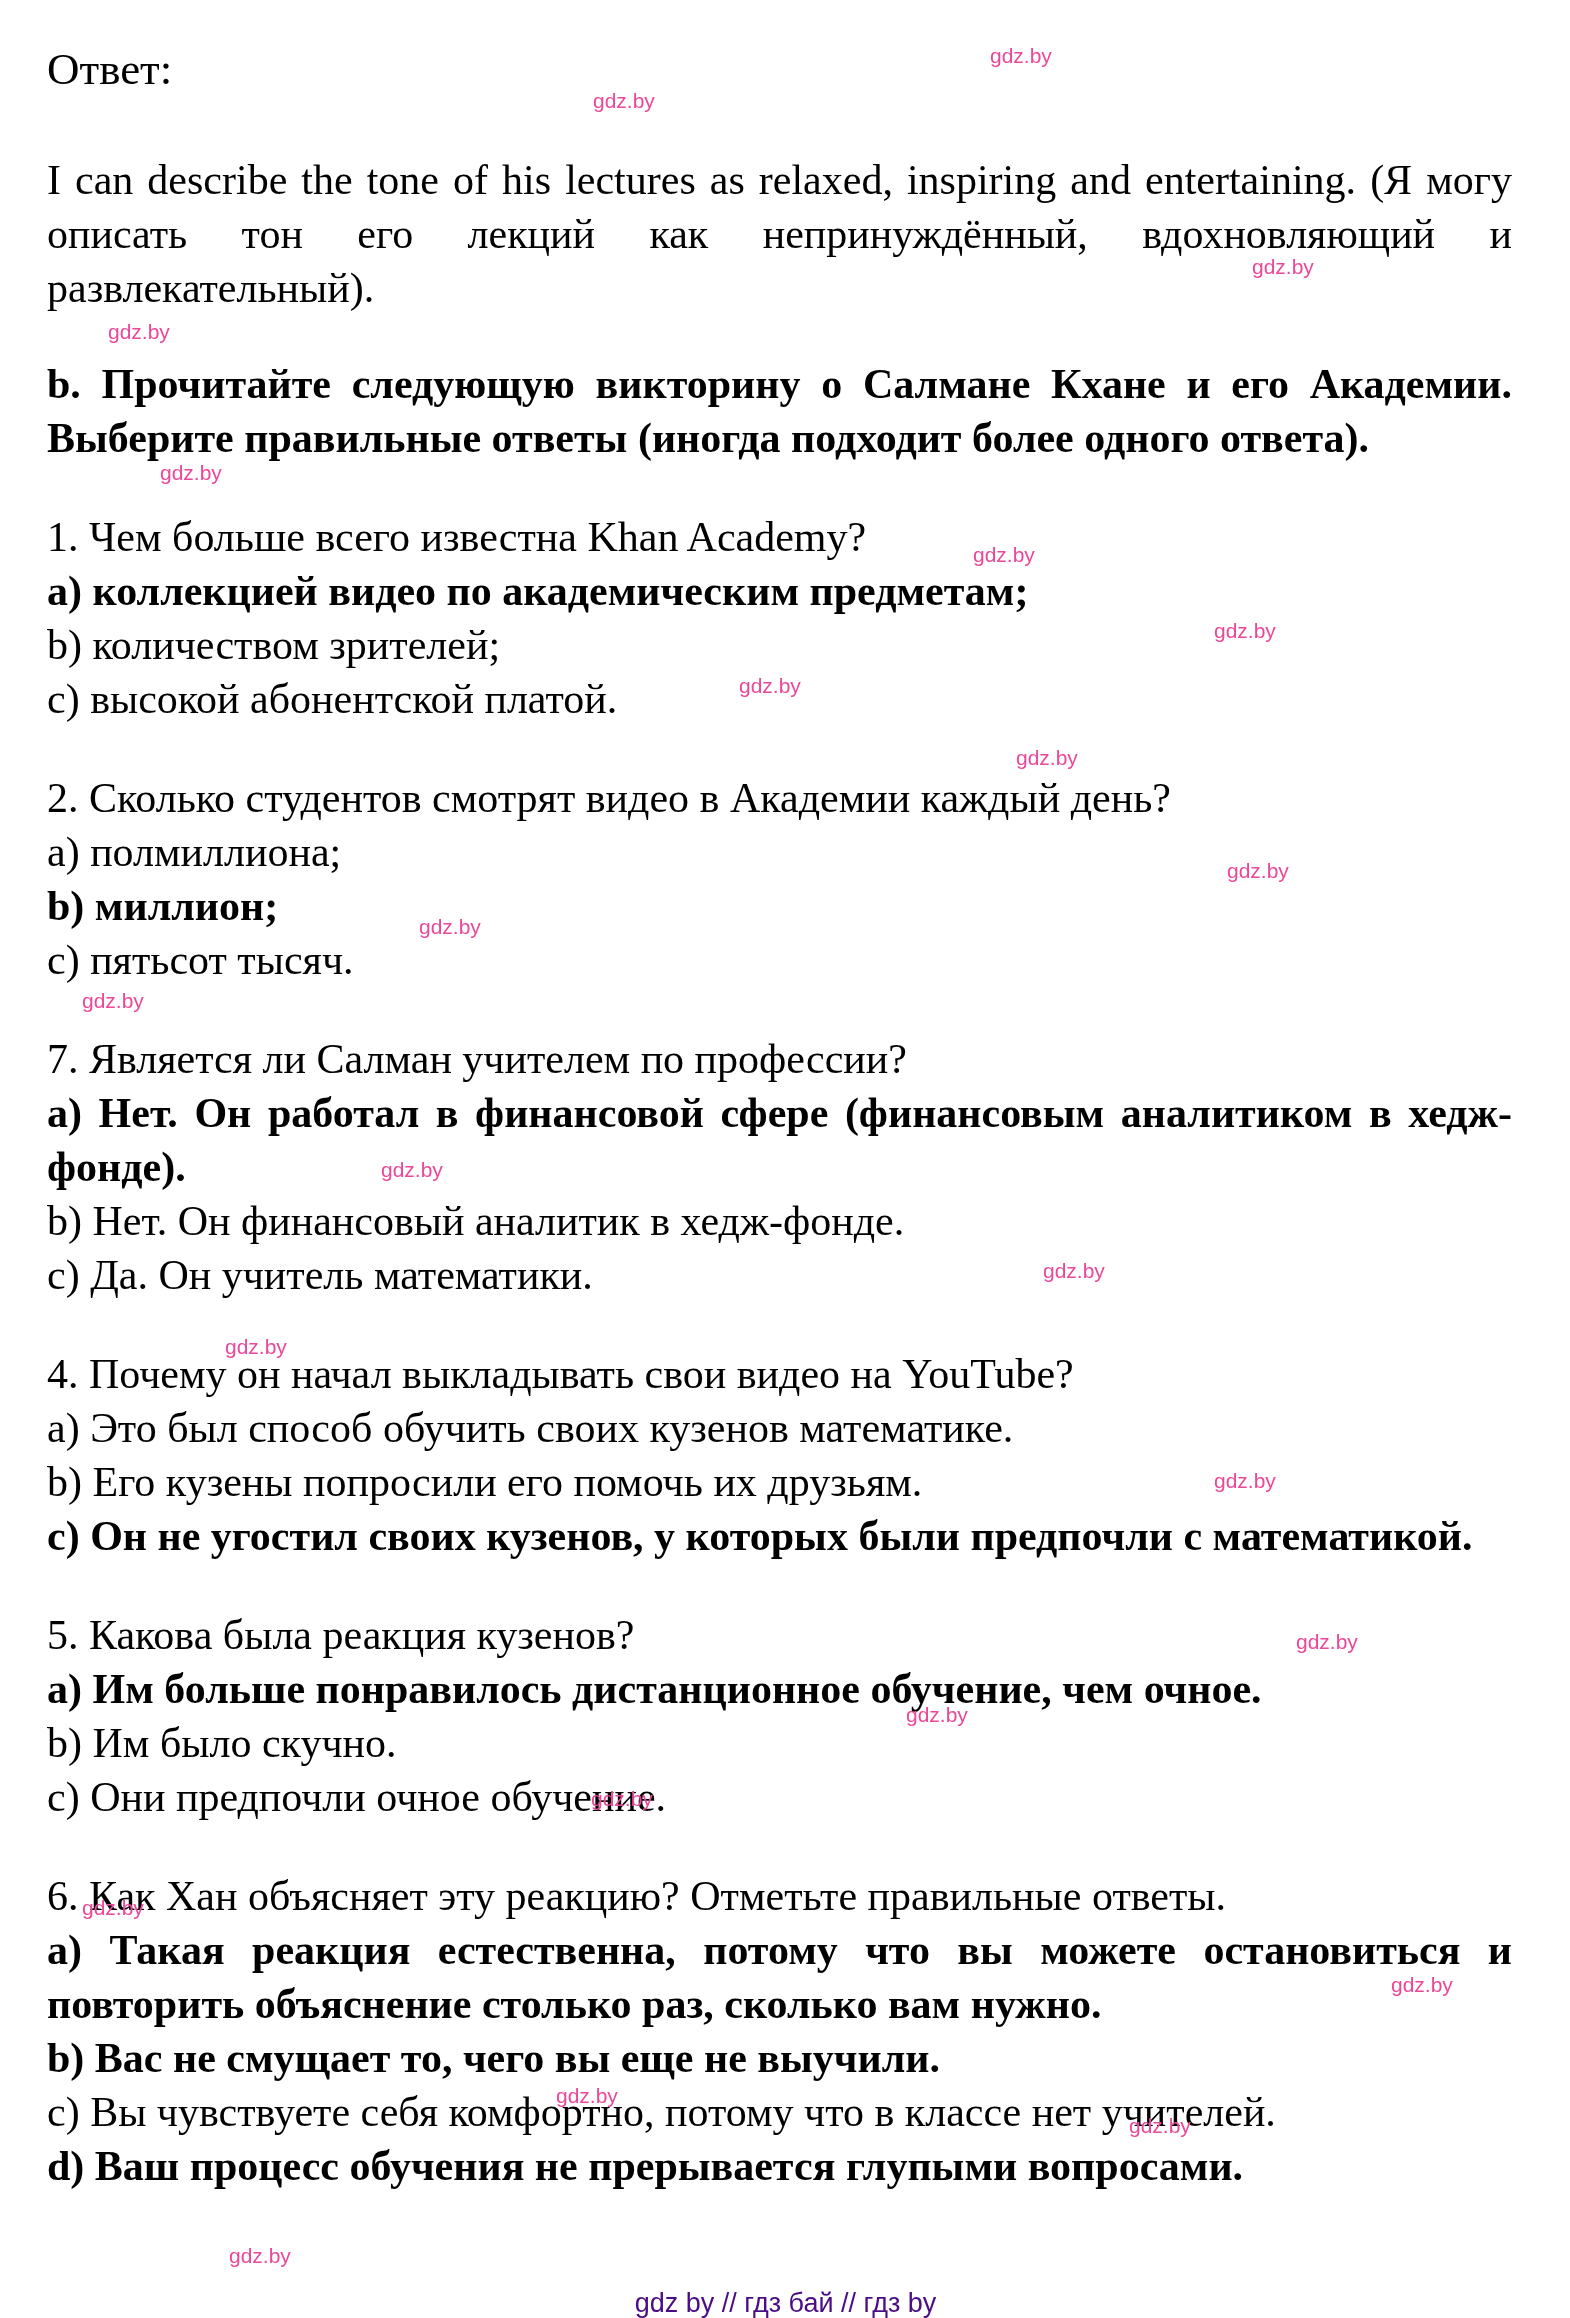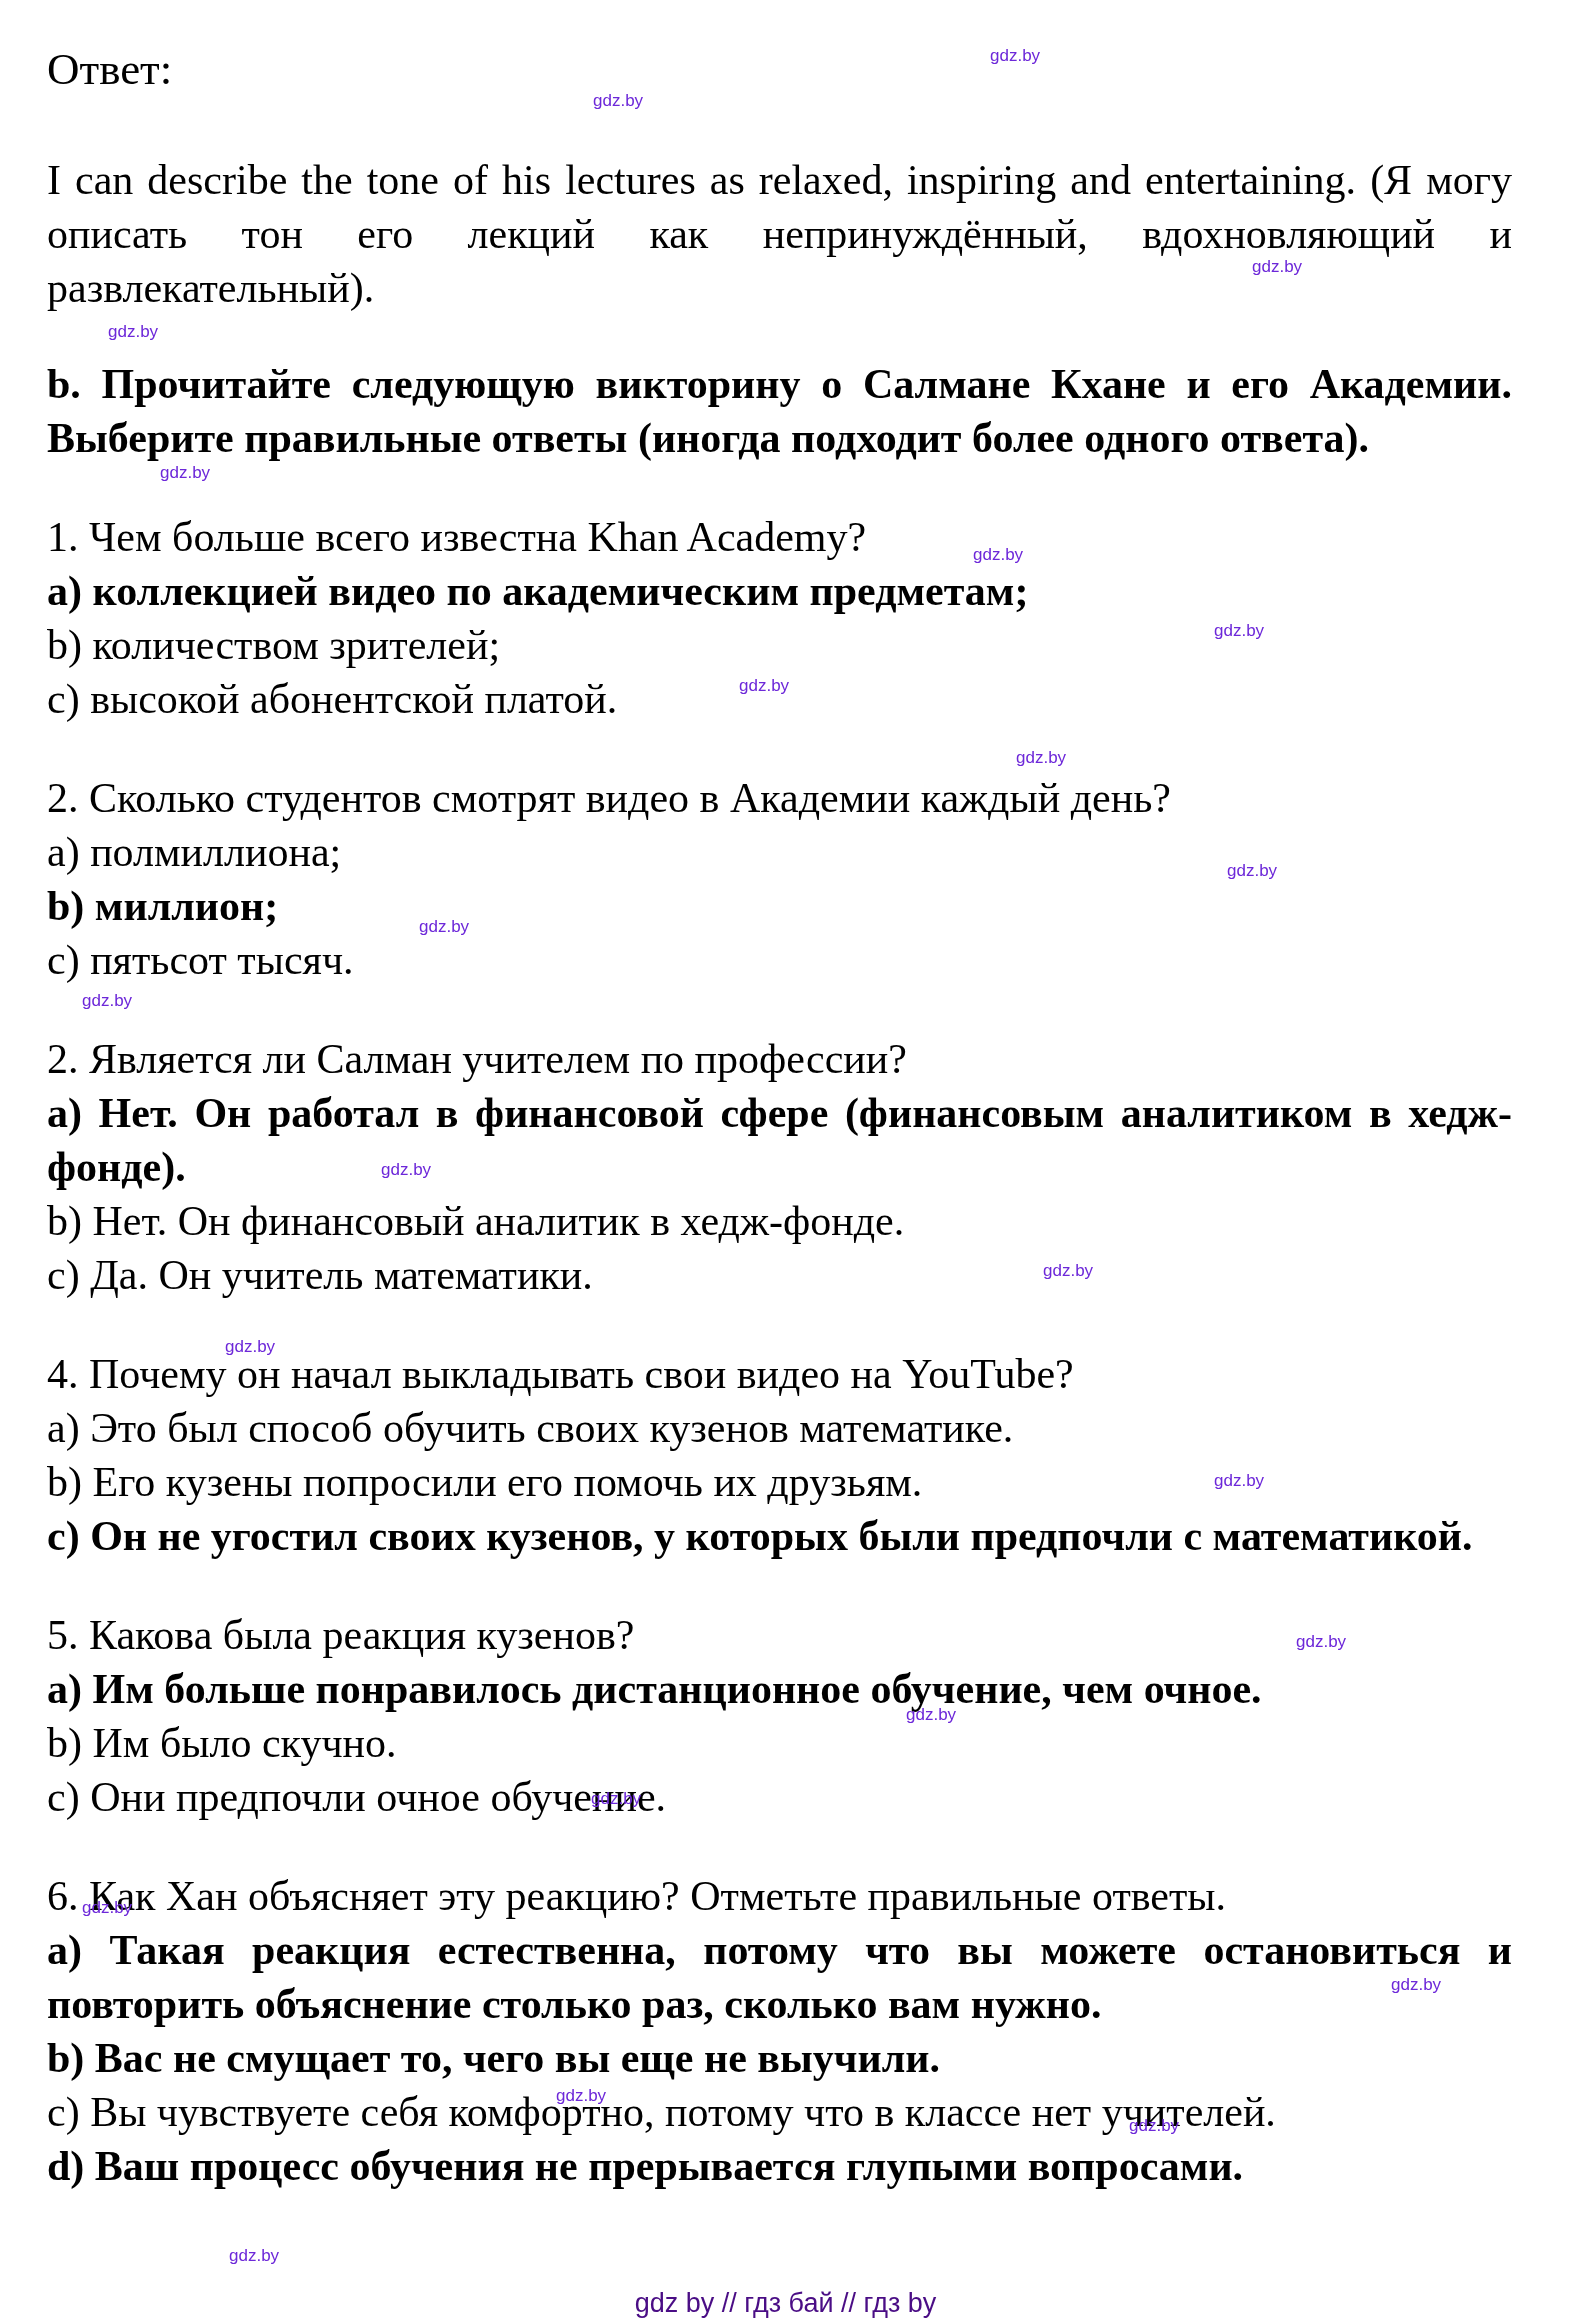--- a/index.html
+++ b/index.html
@@ -18,22 +18,22 @@
   .banner {
     position:absolute; top:3.1px; left:0; width:100%;
     text-align:center;
     font-family:"Liberation Sans", sans-serif;
     font-size:27px; line-height:31px;
     color:#29c940;
   }
   .wm {
     position:absolute;
     font-family:"Liberation Sans", sans-serif;
-    font-size:17px; line-height:25px;
-    color:#6d28d9;
+    font-size:21px; line-height:25px;
+    color:#ec4899;
     white-space:nowrap;
   }
   .answer-label { font-size:45px; line-height:56px; }
   .para { margin:0; text-align:justify; }
   .p-intro { margin-top:56px; }
   .p-task  { margin-top:42px;font-weight:bold; }
   .question { margin-top:45px; }
   .q-title { text-align:left; }
   .option { text-align:left; }
   .option.just { text-align:justify; }
@@ -91,21 +91,21 @@
   </div>
 
   <div class="question">
     <div class="q-title">2. Сколько студентов смотрят видео в Академии каждый день?</div>
     <div class="option">a) полмиллиона;</div>
     <div class="option bold">b) миллион;</div>
     <div class="option">c) пятьсот тысяч.</div>
   </div>
 
   <div class="question">
-    <div class="q-title">2. Является ли Салман учителем по профессии?</div>
+    <div class="q-title">7. Является ли Салман учителем по профессии?</div>
     <div class="option bold just">a) Нет. Он работал в финансовой сфере (финансовым аналитиком в хедж-фонде).</div>
     <div class="option">b) Нет. Он финансовый аналитик в хедж-фонде.</div>
     <div class="option">c) Да. Он учитель математики.</div>
   </div>
 
   <div class="question">
     <div class="q-title">4. Почему он начал выкладывать свои видео на YouTube?</div>
     <div class="option">a) Это был способ обучить своих кузенов математике.</div>
     <div class="option">b) Его кузены попросили его помочь их друзьям.</div>
     <div class="option bold just">c) Он не угостил своих кузенов, у которых были предпочли с математикой.</div>

